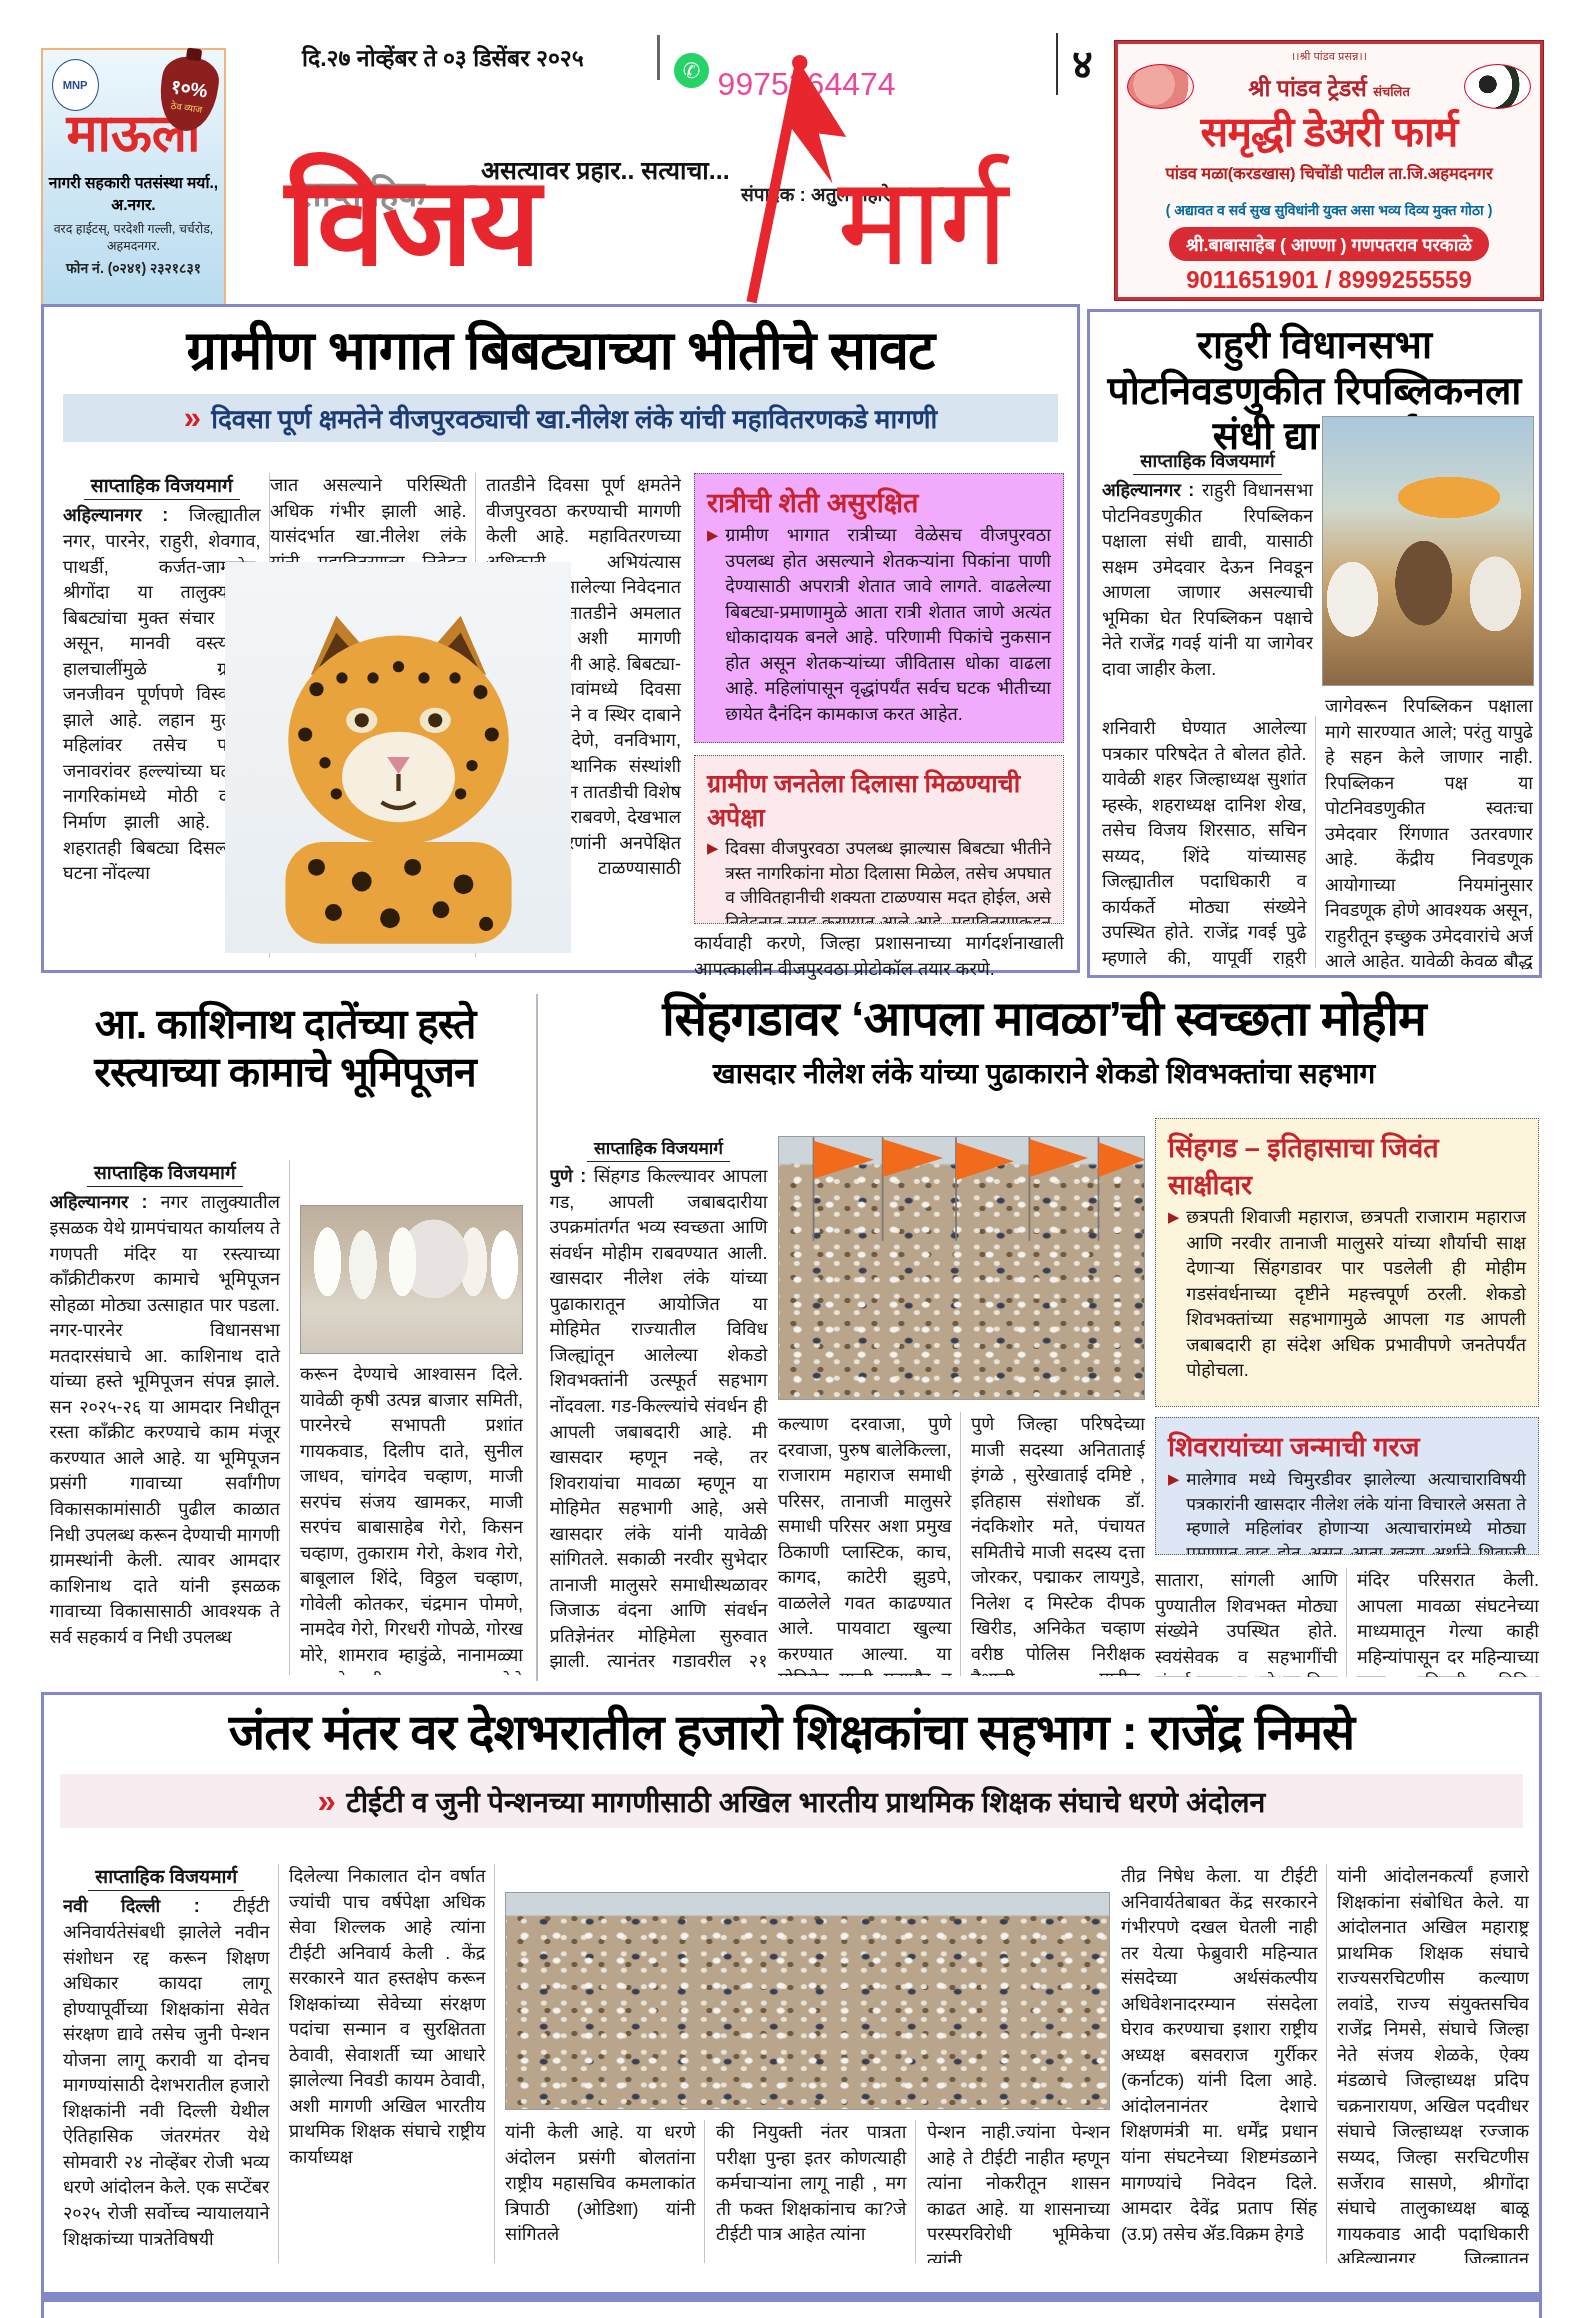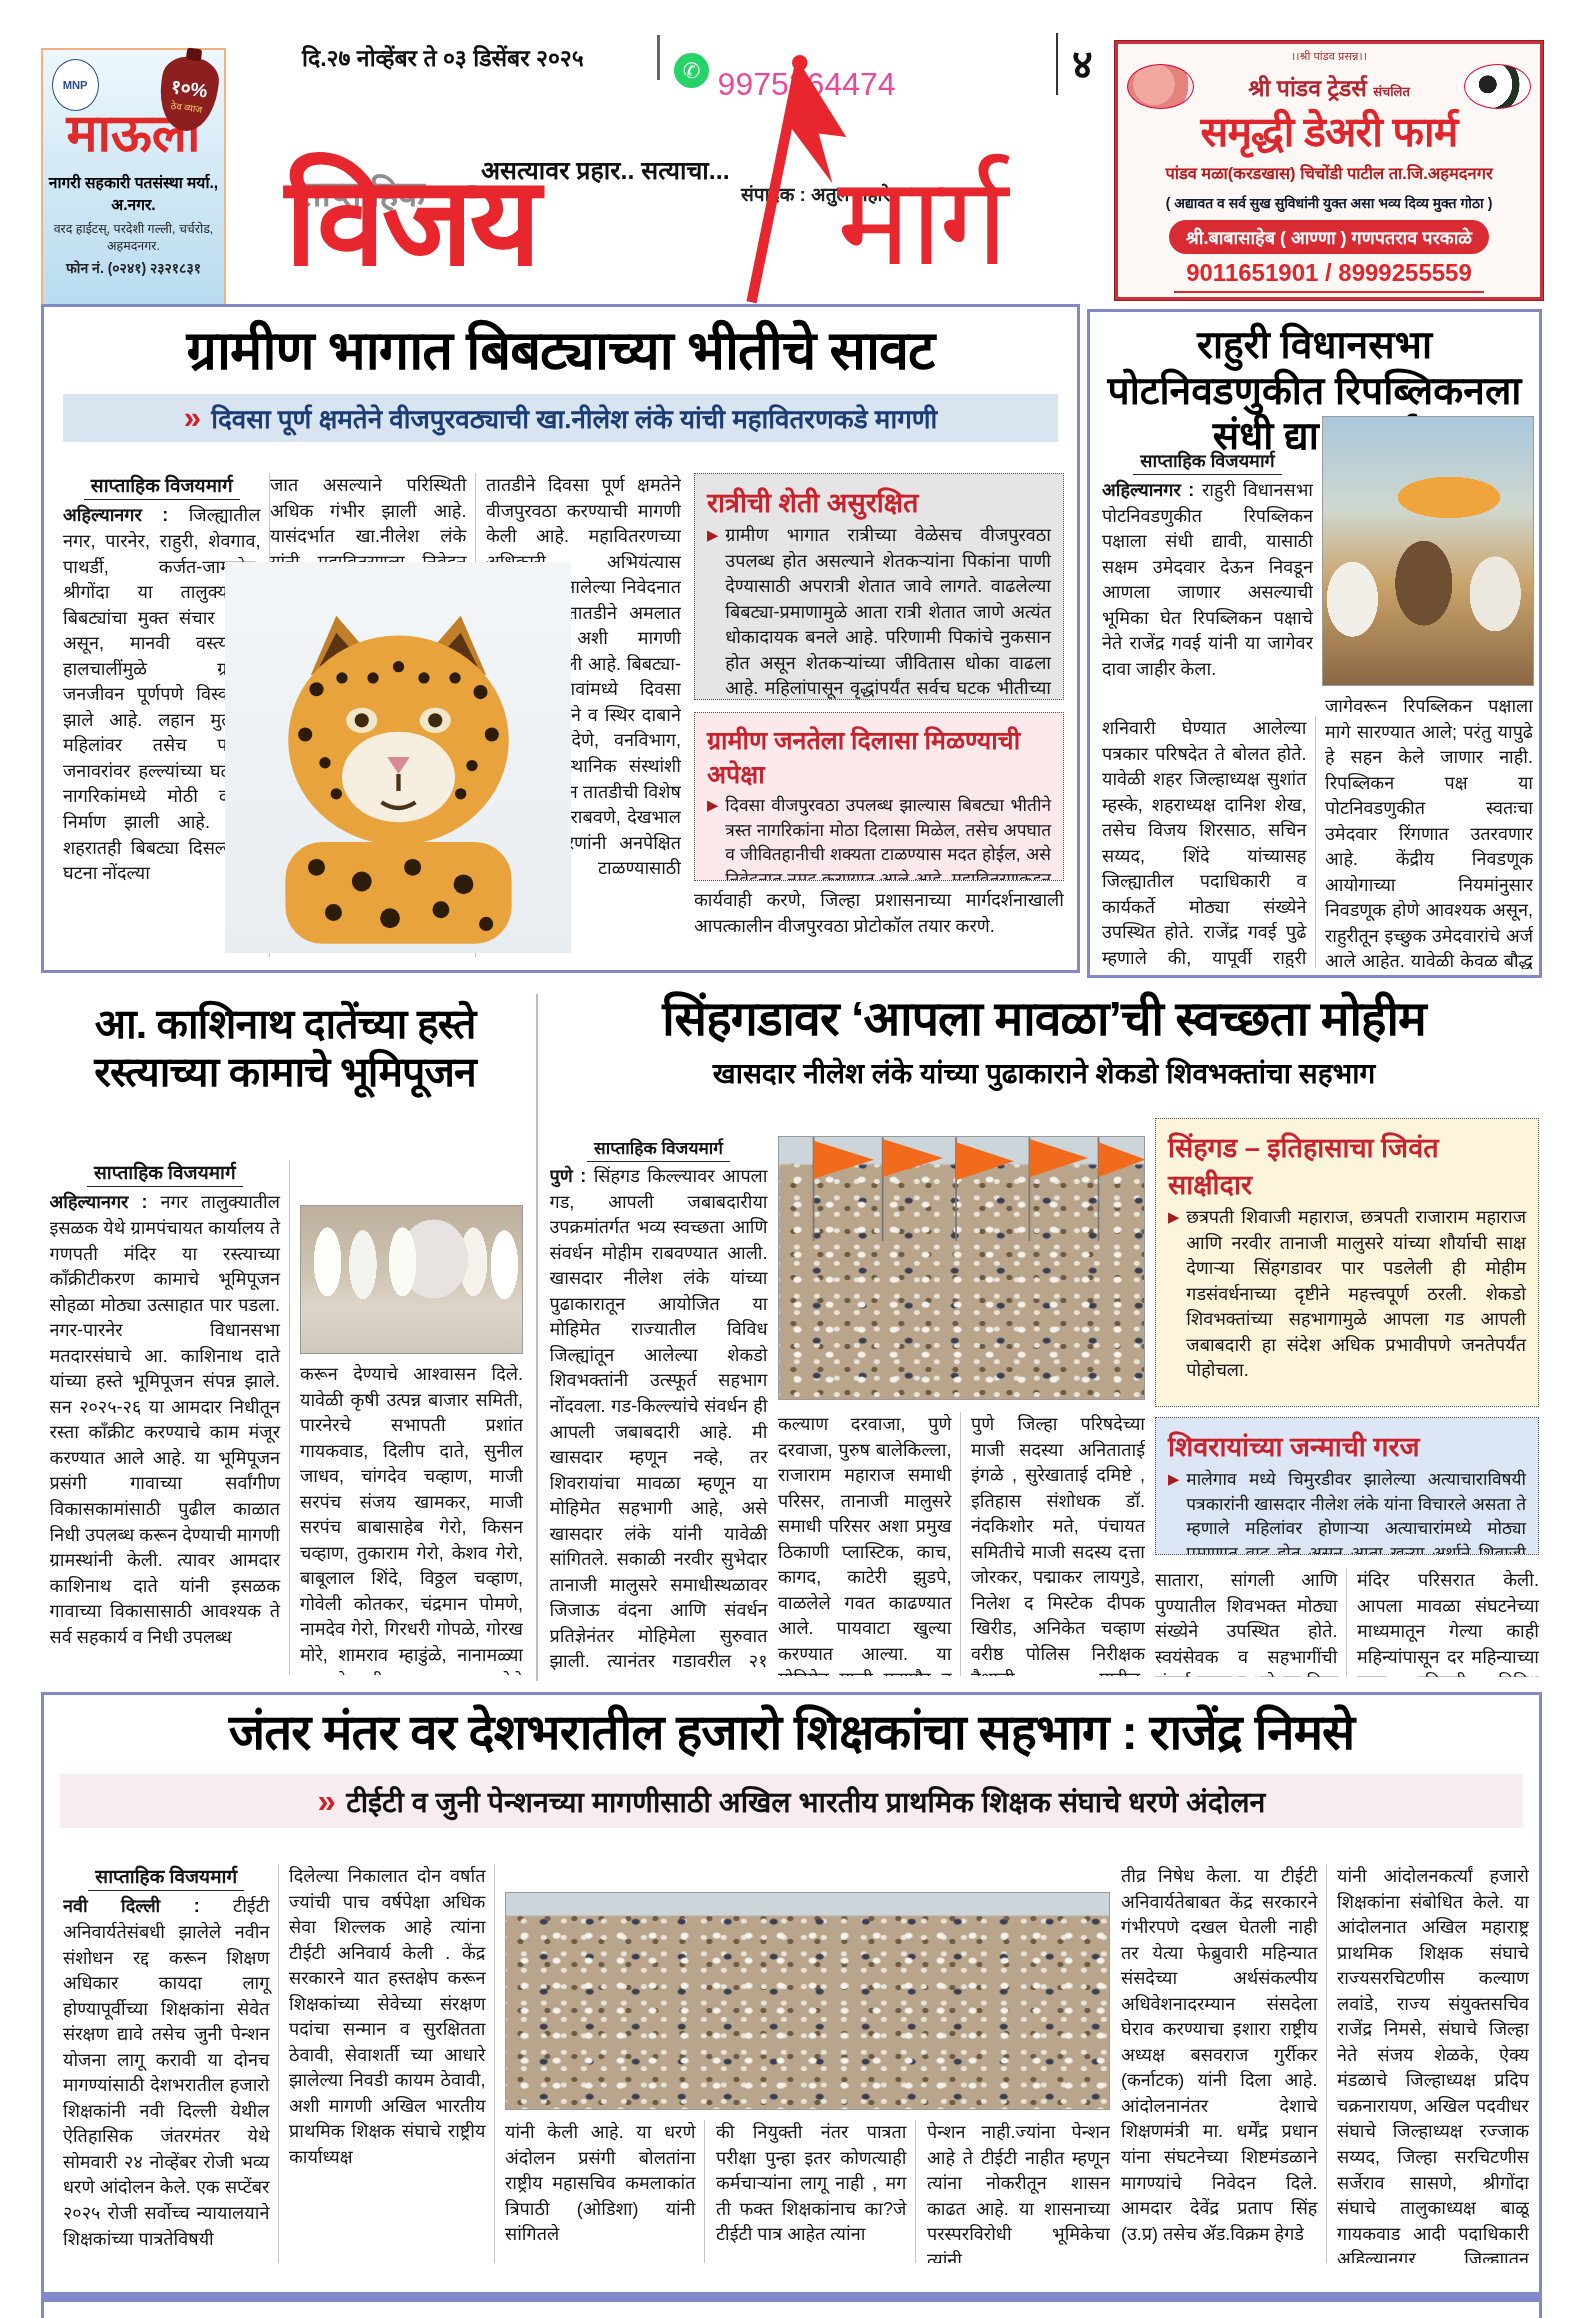--- a/index.html
+++ b/index.html
@@ -53,21 +53,21 @@
     background:#fdf7f5; text-align:center; padding-top:3.5px; }
   .ra-bless { font-size:11.2px; color:#a33; }
   .ra-row { display:flex; align-items:center; justify-content:space-between; padding:1.7px 8.6px 0; }
   .ra-oval { width:67px; height:45px; border:1.7px solid #d03; border-radius:50%; }
   .ra-oval.meat { background:radial-gradient(circle at 40% 45%,#f0a8a0 0 45%,#e4837e 46% 75%,#fbe8e4 76%); }
   .ra-oval.cow { background:radial-gradient(circle at 35% 45%,#222 0 18%,#fff 19% 50%,#232 51% 65%,#fff 66%),#fff; }
   .ra-op { font-size:23px; font-weight:900; color:#b5252e; }
   .ra-op small { font-size:13px; font-weight:bold; color:#b5252e; }
   .ra-title { font-size:41px; font-weight:900; color:#e0252b; line-height:1.05; margin-top:1.7px; letter-spacing:-0.9px; }
   .ra-addr { font-size:16.4px; font-weight:bold; color:#b91c1c; margin-top:7px; }
-  .ra-note { font-size:14px; font-weight:bold; color:#0f172a; margin-top:9px; }
+  .ra-note { font-size:14px; font-weight:bold; color:#0369a1; margin-top:16px; }
   .ra-pill { display:inline-block; background:#d92b34; color:#fff; font-size:18px; font-weight:bold;
     border-radius:19px; padding:5.2px 17.3px; margin-top:7.8px; }
   .ra-phones { font-size:24px; font-weight:900; color:#e0252b; margin-top:5.2px;
     border-bottom:2.6px solid #e0252b; display:inline-block; padding:0 12px 3.5px; }
 
   
   .frame { border:3.5px solid #8288c8; background:#fff; }
   .subbar { display:flex; align-items:center; justify-content:center; gap:10.4px; }
   .chev { color:#d41f26; font-weight:900; }
   .infobox { border:1.7px dotted #555; padding:8.6px 12px; overflow:hidden; }
@@ -207,21 +207,21 @@
             <circle cx="156" cy="208" r="7"></circle>
           <circle cx="64" cy="228" r="6"></circle>
             <circle cx="104" cy="232" r="7"></circle>
             <circle cx="140" cy="226" r="6"></circle>
             <circle cx="172" cy="236" r="5"></circle>
         </g>
       </svg>
     </div>
 
     <div class="abs" style="left:650px; top:166px; width:370px;">
-      <div class="infobox" style="background:#e5e5e5; height:227px;">
+      <div class="infobox" style="background:#f0abfc; height:270px;">
         <div class="ib-title">रात्रीची शेती असुरक्षित</div>
         <div class="ib-flex">
           <span class="marker">▶</span>
           <div class="ib-body">ग्रामीण भागात रात्रीच्या वेळेसच वीजपुरवठा उपलब्ध होत असल्याने शेतकऱ्यांना पिकांना पाणी देण्यासाठी अपरात्री शेतात जावे लागते. वाढलेल्या बिबट्या-प्रमाणामुळे आता रात्री शेतात जाणे अत्यंत धोकादायक बनले आहे. परिणामी पिकांचे नुकसान होत असून शेतकऱ्यांच्या जीवितास धोका वाढला आहे. महिलांपासून वृद्धांपर्यंत सर्वच घटक भीतीच्या छायेत दैनंदिन कामकाज करत आहेत.</div>
         </div>
       </div>
       <div class="infobox" style="background:#fbe9ec; height:169px; margin-top:12px;">
         <div class="ib-title" style="font-size:25px;">ग्रामीण जनतेला दिलासा मिळण्याची अपेक्षा</div>
         <div class="ib-flex">
           <span class="marker">▶</span>

